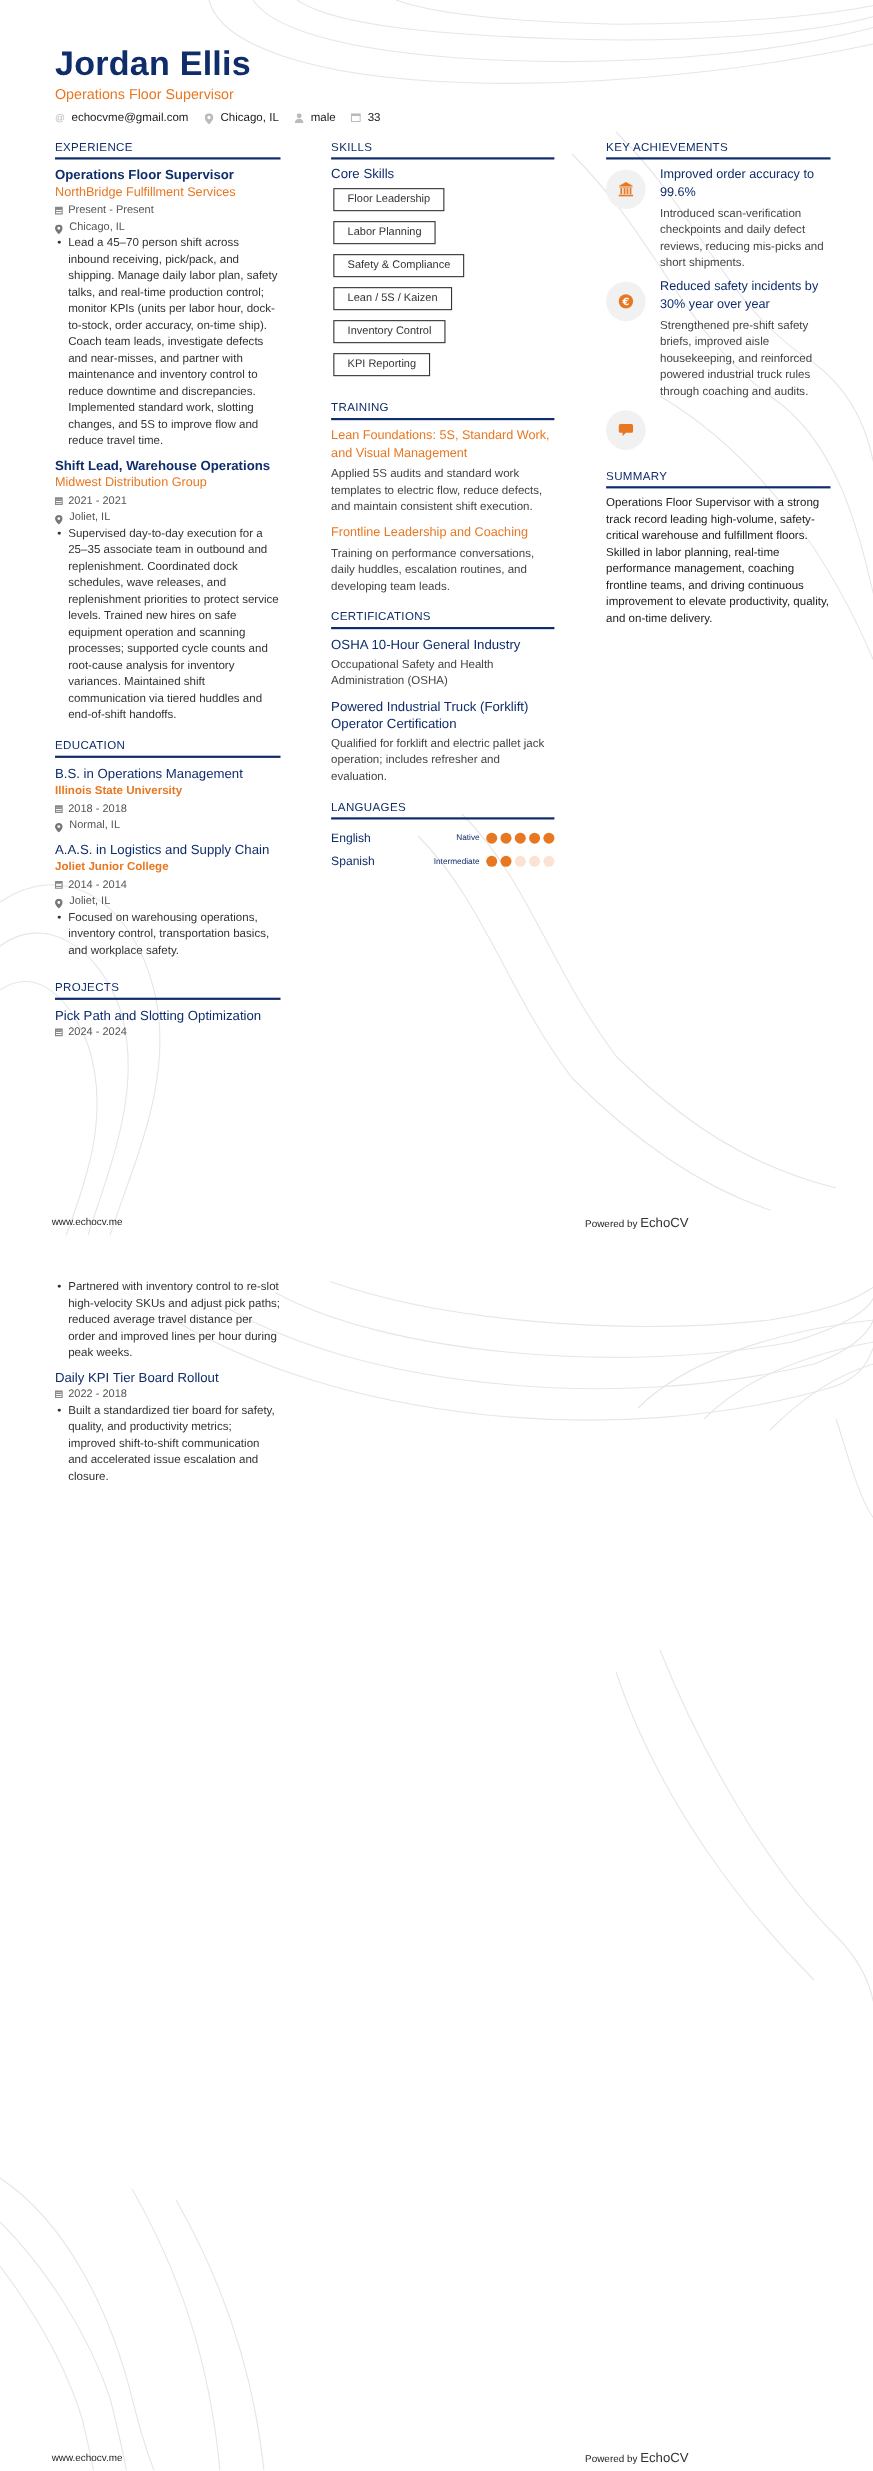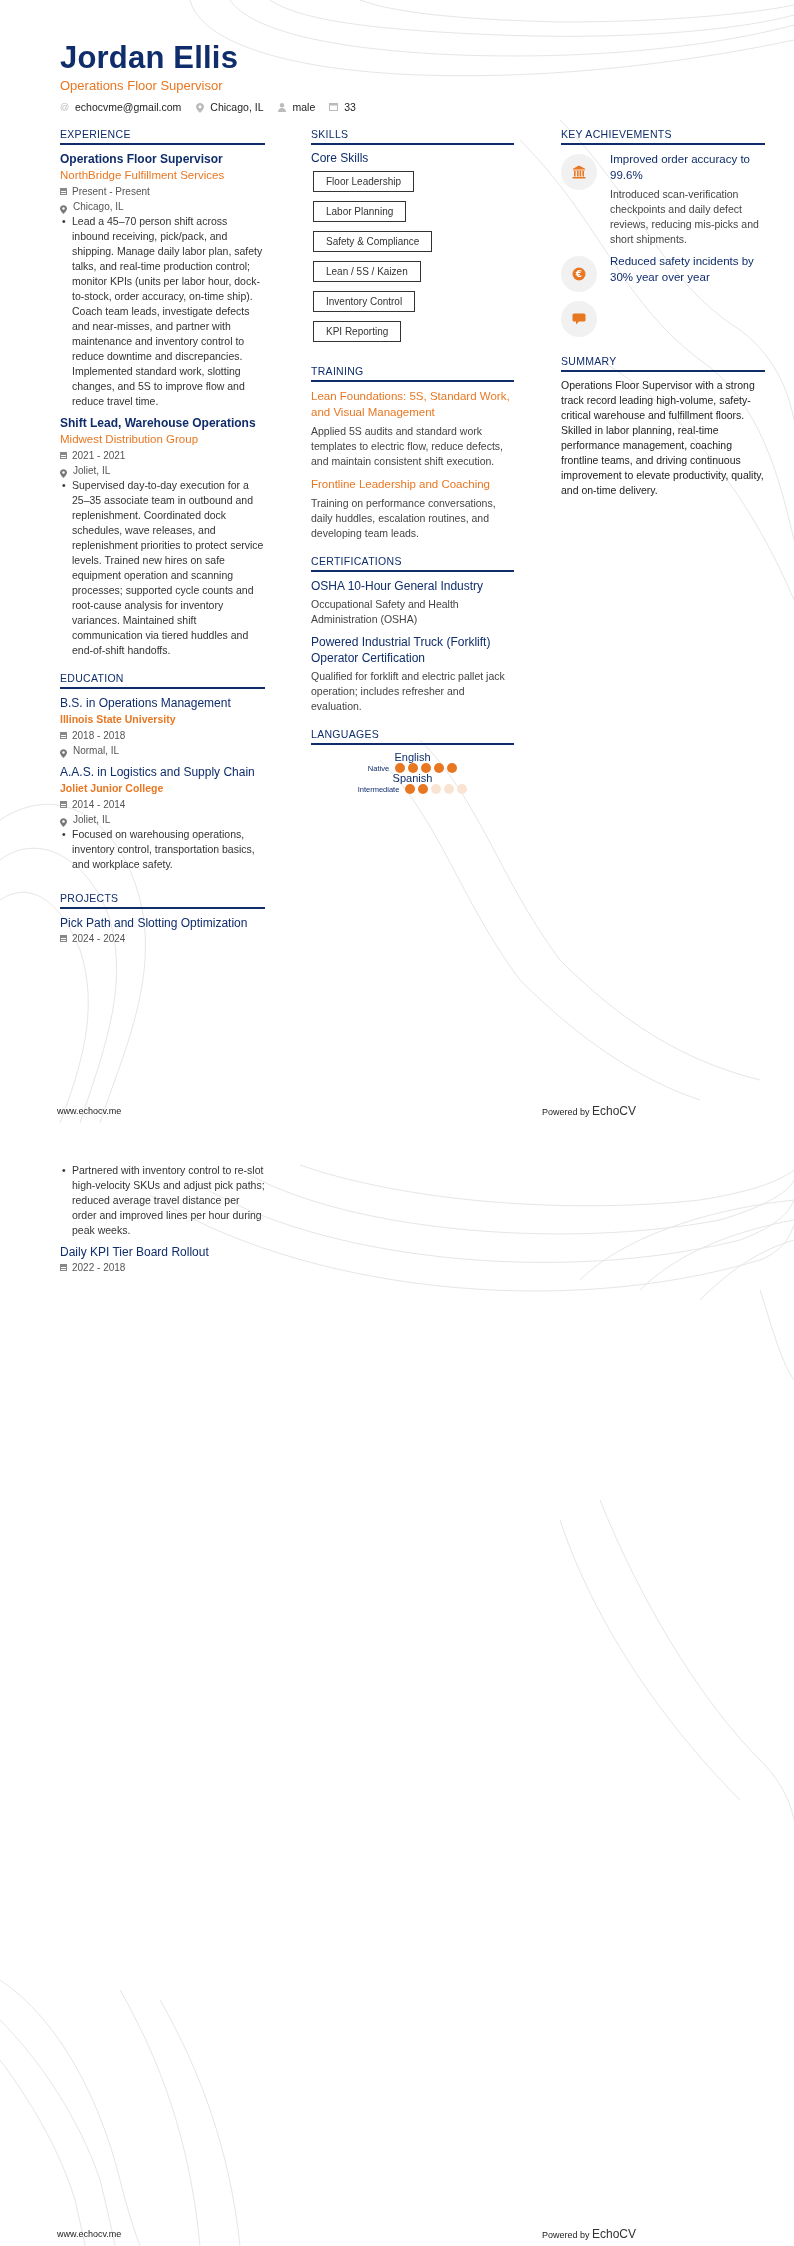--- a/index.html
+++ b/index.html
@@ -1,19 +1,19 @@
 <!DOCTYPE html>
 <html><head>
 <meta charset="utf-8">
 <style>
   * { box-sizing: border-box; margin: 0; padding: 0; }
   html, body { width: 794px; background: #ffffff; }
   body { font-family: "Liberation Sans", sans-serif; color: #333; position: relative; height: 2246px; overflow: hidden; }
   .bg-lines { position: absolute; left: 0; top: 0; width: 794px; height: 2246px; z-index: 0; pointer-events: none; }
-  .page { position: absolute; left: 16px; width: 662px; z-index: 1; }
+  .page { position: absolute; left: 6px; width: 662px; z-index: 1; }
   .page1 { top: 0; height: 1123px; }
   .page2 { top: 1123px; height: 1123px; }
   .header { position: absolute; left: 44px; top: 40px; }
   .name { font-size: 31px; font-weight: bold; color: #0f2d6b; letter-spacing: 0.2px; line-height: 36px; }
   .title { font-size: 13px; color: #e87722; margin-top: 2px; line-height: 16px; }
   .contacts { display: flex; gap: 14px; margin-top: 7px; font-size: 10.5px; color: #222; align-items: center; }
   .contact { display: flex; align-items: center; gap: 6px; }
   .cicon { width: 9px; height: 9px; display: inline-block; color: #bbb; font-size: 9px; line-height: 9px; text-align: center; }
   .col { position: absolute; top: 128px; }
   .col1 { left: 44px; width: 205px; }
@@ -30,21 +30,21 @@
   .cal { border: 1px solid #888; border-top-width: 2px; height: 7px; width: 7px; background: repeating-linear-gradient(#888 0 1px, transparent 1px 2px); }
   .bullet { font-size: 10.5px; line-height: 15px; color: #333; padding-left: 12px; position: relative; }
   .bullet::before { content: "•"; position: absolute; left: 2px; top: 0; }
   .entry { margin-bottom: 6px; }
   .sub-title { font-size: 12px; color: #0f2d6b; margin-bottom: 6px; }
   .chip { display: inline-block; border: 1px solid #333; padding: 4px 12px; font-size: 10px; color: #333; margin-bottom: 9px; }
   .chips { display: flex; flex-direction: column; align-items: flex-start; margin-left: 2px; }
   .tr-title { font-size: 11.5px; color: #e87722; line-height: 16px; margin-bottom: 4px; }
   .tr-desc { font-size: 10.5px; color: #444; line-height: 15px; margin-bottom: 7px; }
   .cert-title { font-size: 12px; color: #0f2d6b; line-height: 16px; margin-bottom: 3px; }
-  .lang-row { display: flex; align-items: center; justify-content: space-between; height: 21px; flex-direction: column; }
+  .lang-row { display: flex; align-items: center; justify-content: space-between; height: 21px; }
   .lang-name { font-size: 11px; color: #0f2d6b; }
   .lang-right { display: flex; align-items: center; gap: 6px; }
   .lang-level { font-size: 7.5px; color: #0f2d6b; }
   .dots { display: flex; gap: 3px; }
   .dot { width: 10px; height: 10px; border-radius: 50%; background: #e87722; }
   .dot.off { background: #fbe3d3; }
   .ach { display: flex; gap: 13px; margin-bottom: 6px; }
   .ach-icon { flex: 0 0 36px; height: 36px; border-radius: 50%; background: #f1f1f1; display: flex; align-items: center; justify-content: center; margin-top: 3px; }
   .ach-body { flex: 1; }
   .ach-title { font-size: 11.5px; color: #0f2d6b; line-height: 16px; margin-bottom: 4px; }
@@ -291,20 +291,21 @@
 
       <div class="ach">
         <div class="ach-icon">
           <svg width="14" height="14" viewBox="0 0 14 14">
               <circle cx="7" cy="7" r="6.5" fill="#e87722"></circle>
               <text x="7" y="10.3" text-anchor="middle" font-size="9" font-family="DejaVu Sans, sans-serif" fill="#fff" font-weight="bold">€</text>
             </svg>
         </div>
         <div class="ach-body">
           <div class="ach-title">Reduced safety incidents by 30% year over year</div>
+          <div class="ach-desc">Strengthened pre-shift safety briefs, improved aisle housekeeping, and reinforced powered industrial truck rules through coaching and audits.</div>
         </div>
       </div>
 
       <div class="ach">
         <div class="ach-icon">
           <svg width="14" height="14" viewBox="0 0 14 14">
               <path d="M2 1.5h10a1.5 1.5 0 011.5 1.5v5a1.5 1.5 0 01-1.5 1.5H7l-3 3v-3H2A1.5 1.5 0 01.5 8V3A1.5 1.5 0 012 1.5z" fill="#e87722"></path>
             </svg>
         </div>
       </div>
@@ -326,20 +327,21 @@
   <div class="p2col">
     <div class="entry">
       <div class="bullet">Partnered with inventory control to re-slot high-velocity SKUs and adjust pick paths; reduced average travel distance per order and improved lines per hour during peak weeks.</div>
     </div>
     <div class="entry" style="margin-top:6px">
       <div class="entry-title light">Daily KPI Tier Board Rollout</div>
       <div class="meta">
           <span class="micon cal"></span>
           <span>2022 - 2018</span>
         </div>
+      <div class="bullet">Built a standardized tier board for safety, quality, and productivity metrics; improved shift-to-shift communication and accelerated issue escalation and closure.</div>
     </div>
   </div>
 
   <div class="footer" style="top:1104px">
     <span>www.echocv.me</span>
     <span><span>Powered by</span> <span class="brand">EchoCV</span></span>
   </div>
 </div>
 
 </body></html>

